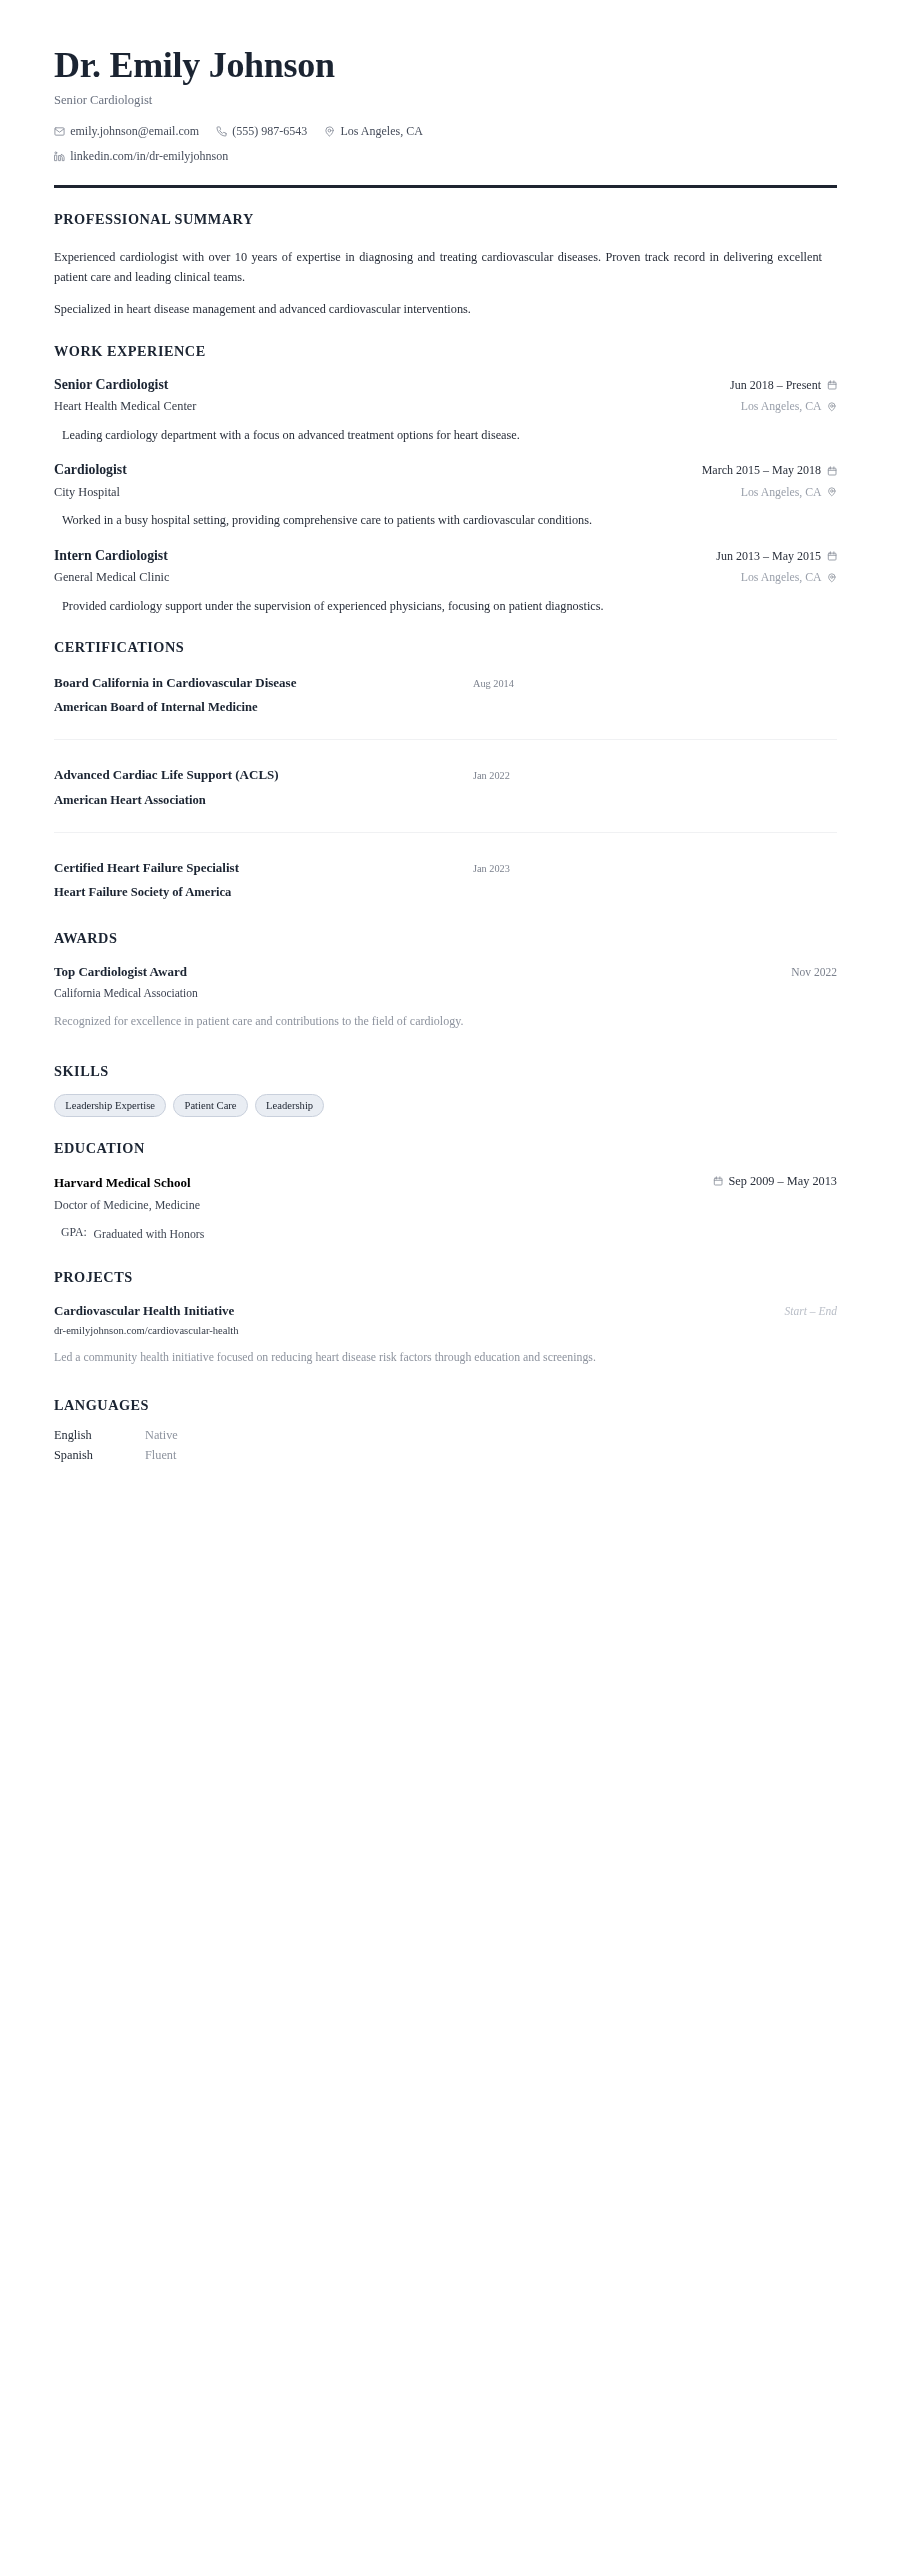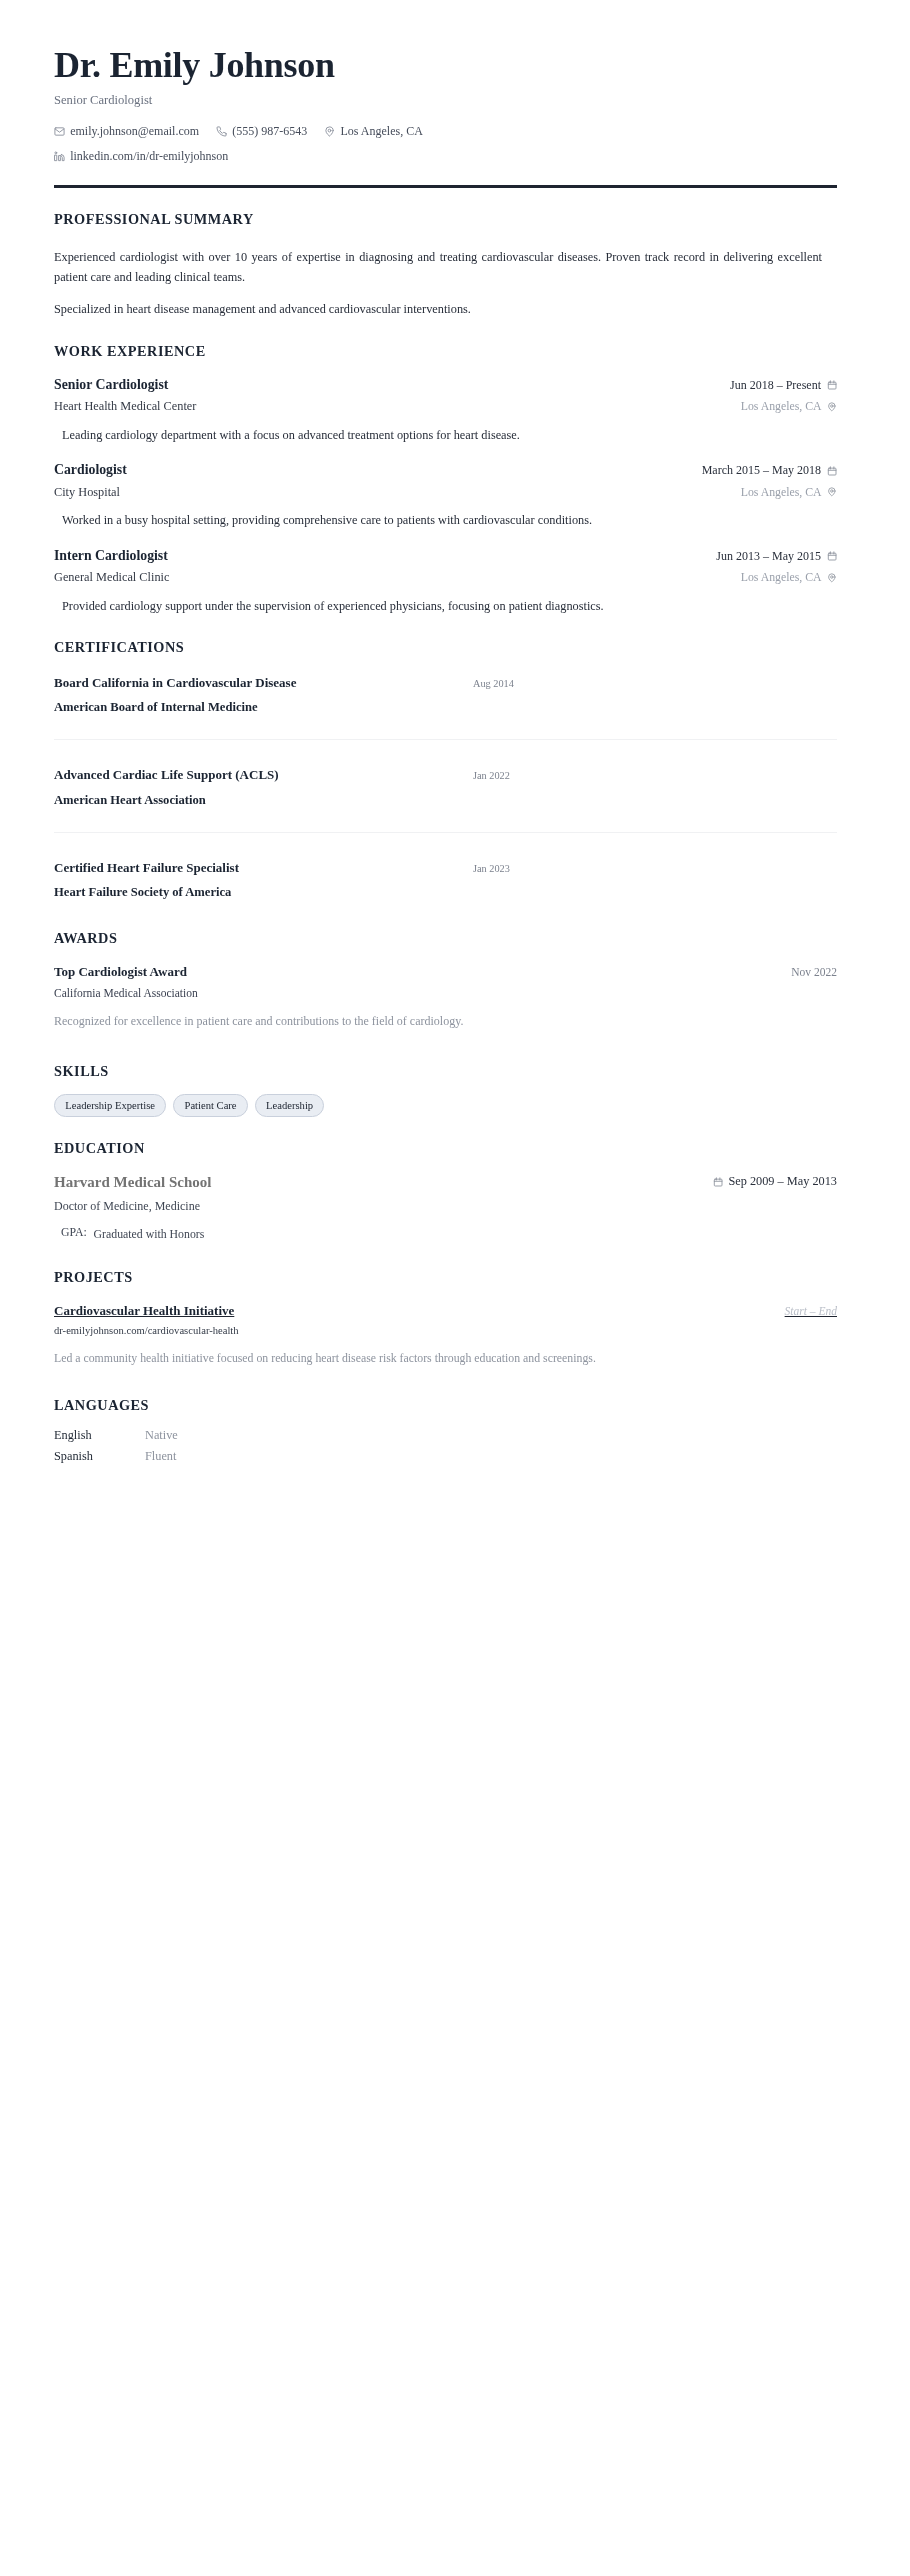--- a/index.html
+++ b/index.html
@@ -236,23 +236,23 @@
 
   
   .edu-line {
     display: flex;
     align-items: baseline;
     justify-content: space-between;
     gap: 13.8px;
   }
 
   .edu-school {
-    font-size: 15px;
+    font-size: 13px;
     font-weight: 700;
-    color: #737373;
+    color: #000000;
   }
 
   .edu-date {
     display: inline-flex;
     align-items: center;
     gap: 5.2px;
     font-size: 12.3px;
     color: #2a303c;
     white-space: nowrap;
   }
@@ -275,21 +275,20 @@
   }
   .edu-gpa .gpa-label { flex: 0 0 auto; }
   .edu-gpa .gpa-value { line-height: 1.55; }
 
   
   .proj-line {
     display: flex;
     align-items: baseline;
     justify-content: space-between;
     gap: 13.8px;
-    text-decoration: underline;
   }
 
   .proj-name {
     font-size: 13px;
     font-weight: 700;
     color: #1b2432;
   }
 
   .proj-dates {
     font-size: 11.5px;

